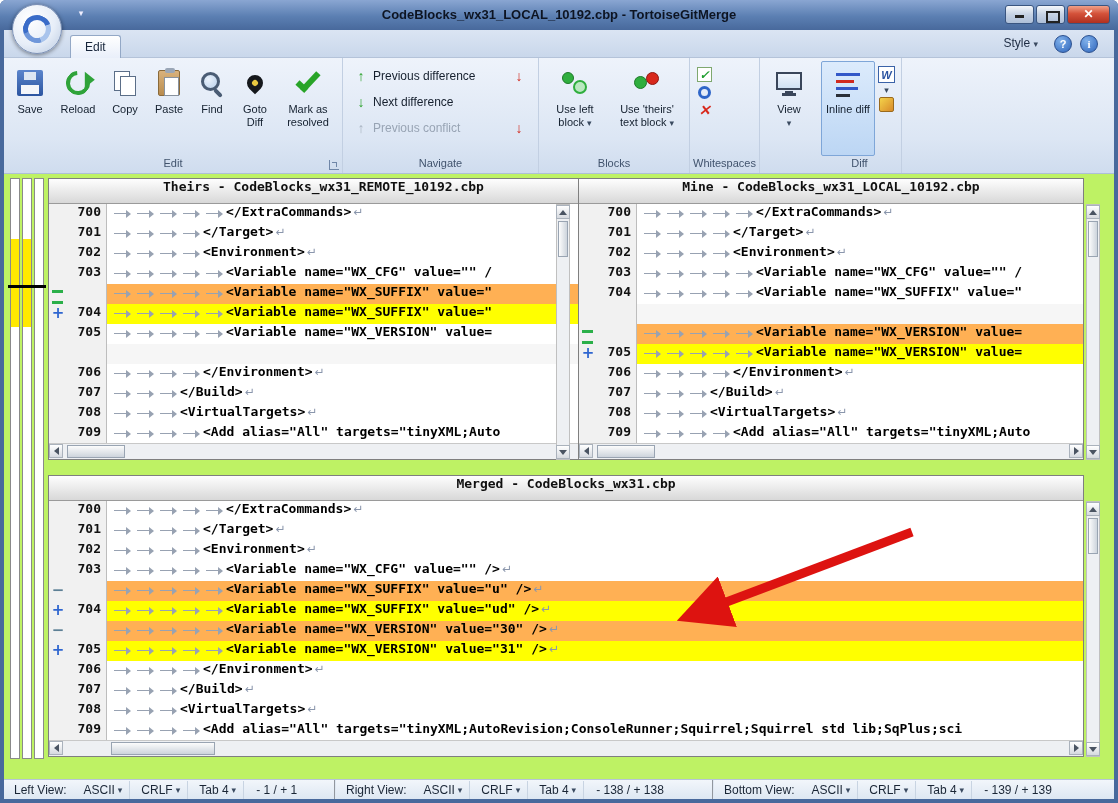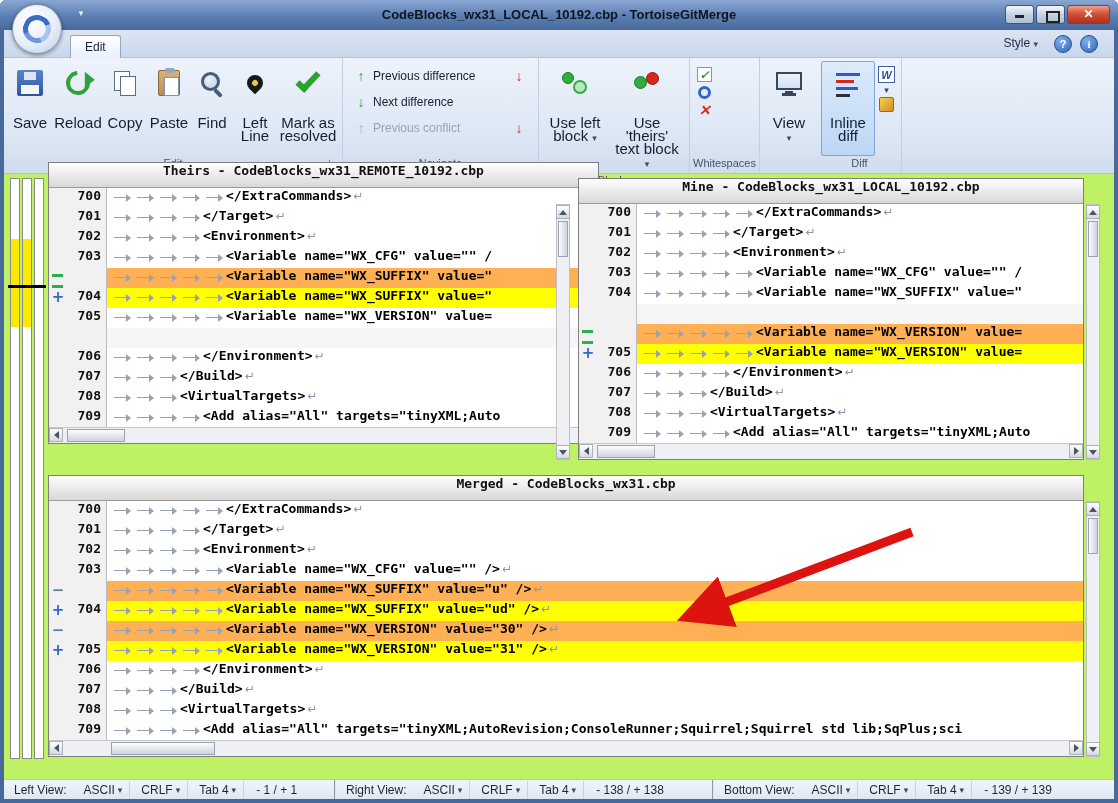--- a/index.html
+++ b/index.html
@@ -48,21 +48,21 @@
   .ribbon { position:absolute; left:0; right:0; top:28px; height:116px; display:flex;
     background:linear-gradient(#eef3fb,#dce6f4 70%, #cfdcee); border-bottom:1px solid #aebfd6; }
   .rgroup { display:flex; flex-direction:column; border-right:1px solid #c2cfe2; padding:3px 3px 1px 3px; position:relative; }
   .rbuttons { display:flex; flex:1; align-items:stretch; }
   .glabel { text-align:center; font-size:11px; color:#41536d; height:16px; line-height:15px; }
   .launcher { position:absolute; right:3px; bottom:3px; width:10px; height:10px; border-left:1px solid #6f86a8; border-bottom:1px solid #6f86a8; }
   .launcher::before { content:""; position:absolute; left:2px; bottom:2px; width:4px; height:4px; border-right:1px solid #6f86a8; border-top:1px solid #6f86a8; }
 
   .bigbtn { display:flex; flex-direction:column; align-items:center; justify-content:flex-start;
     padding:4px 3px 1px 3px; border:1px solid transparent; border-radius:2px; }
-  .bigbtn .blabel { font-size:15px; color:#14202f; text-align:center; line-height:13px; margin-top:16px; white-space:normal; }
+  .bigbtn .blabel { font-size:11px; color:#14202f; text-align:center; line-height:13px; margin-top:3px; white-space:normal; }
   .bigbtn.selected { background:linear-gradient(#dcebfc,#bcd6f4); border-color:#7ea6d8; }
   .ricon { width:34px; height:34px; display:flex; align-items:center; justify-content:center; position:relative; }
 
   
   .icon-save { width:26px; height:26px; background:linear-gradient(#5b85cc,#2c55a0); border-radius:2px; position:relative; }
   .icon-save::before { content:""; position:absolute; left:7px; top:2px; width:12px; height:8px; background:#dce6f2; }
   .icon-save::after { content:""; position:absolute; left:4px; bottom:2px; width:18px; height:9px; background:#f4f6fa; }
   .icon-reload { width:24px; height:24px; border:4px solid #2fa33a; border-radius:50%; border-top-color:transparent; transform:rotate(40deg); position:relative; }
   .icon-reload::after { content:""; position:absolute; right:-7px; top:-7px; border-left:8px solid transparent; border-right:8px solid transparent; border-bottom:10px solid #2fa33a; transform:rotate(50deg); }
   .icon-copy { width:24px; height:26px; position:relative; }
@@ -229,21 +229,21 @@
           <div class="bigbtn" style="width:42px">
             <span class="ricon">
                 <i class="icon-find"></i>
               </span>
             <span class="blabel">Find</span>
           </div>
           <div class="bigbtn" style="width:44px">
             <span class="ricon">
                 <i class="icon-goto"></i>
               </span>
-            <span class="blabel">Left Line</span>
+            <span class="blabel">Goto Diff</span>
           </div>
           <div class="bigbtn" style="width:62px">
             <span class="ricon">
                 <i class="icon-check"></i>
               </span>
             <span class="blabel">Mark as resolved</span>
           </div>
         </div>
         <div class="glabel">Edit</div>
         <span class="launcher"></span>
@@ -332,21 +332,21 @@
       <div class="loc-col">
           <div class="loc-yellow" style="top:60px;height:88px"></div>
         </div>
       <div class="loc-col">
           <div class="loc-yellow" style="top:60px;height:88px"></div>
         </div>
       <div class="loc-col"></div>
       <div class="loc-line"></div>
     </div>
 
-    <div class="pane" style="left:44px;top:132px;width:551px;height:282px">
+    <div class="pane" style="left:44px;top:148px;width:551px;height:282px">
       <div class="pane-header">Theirs - CodeBlocks_wx31_REMOTE_10192.cbp</div>
       <div class="pane-body">
           <div class="row">
             <span class="mgn"></span>
             <span class="lnum">700</span>
             <span class="code"><span class="tb"></span><span class="tb"></span><span class="tb"></span><span class="tb"></span><span class="tb"></span><span>&lt;/ExtraCommands&gt;</span><span class="eol"></span></span>
           </div>
           <div class="row">
             <span class="mgn"></span>
             <span class="lnum">701</span>

